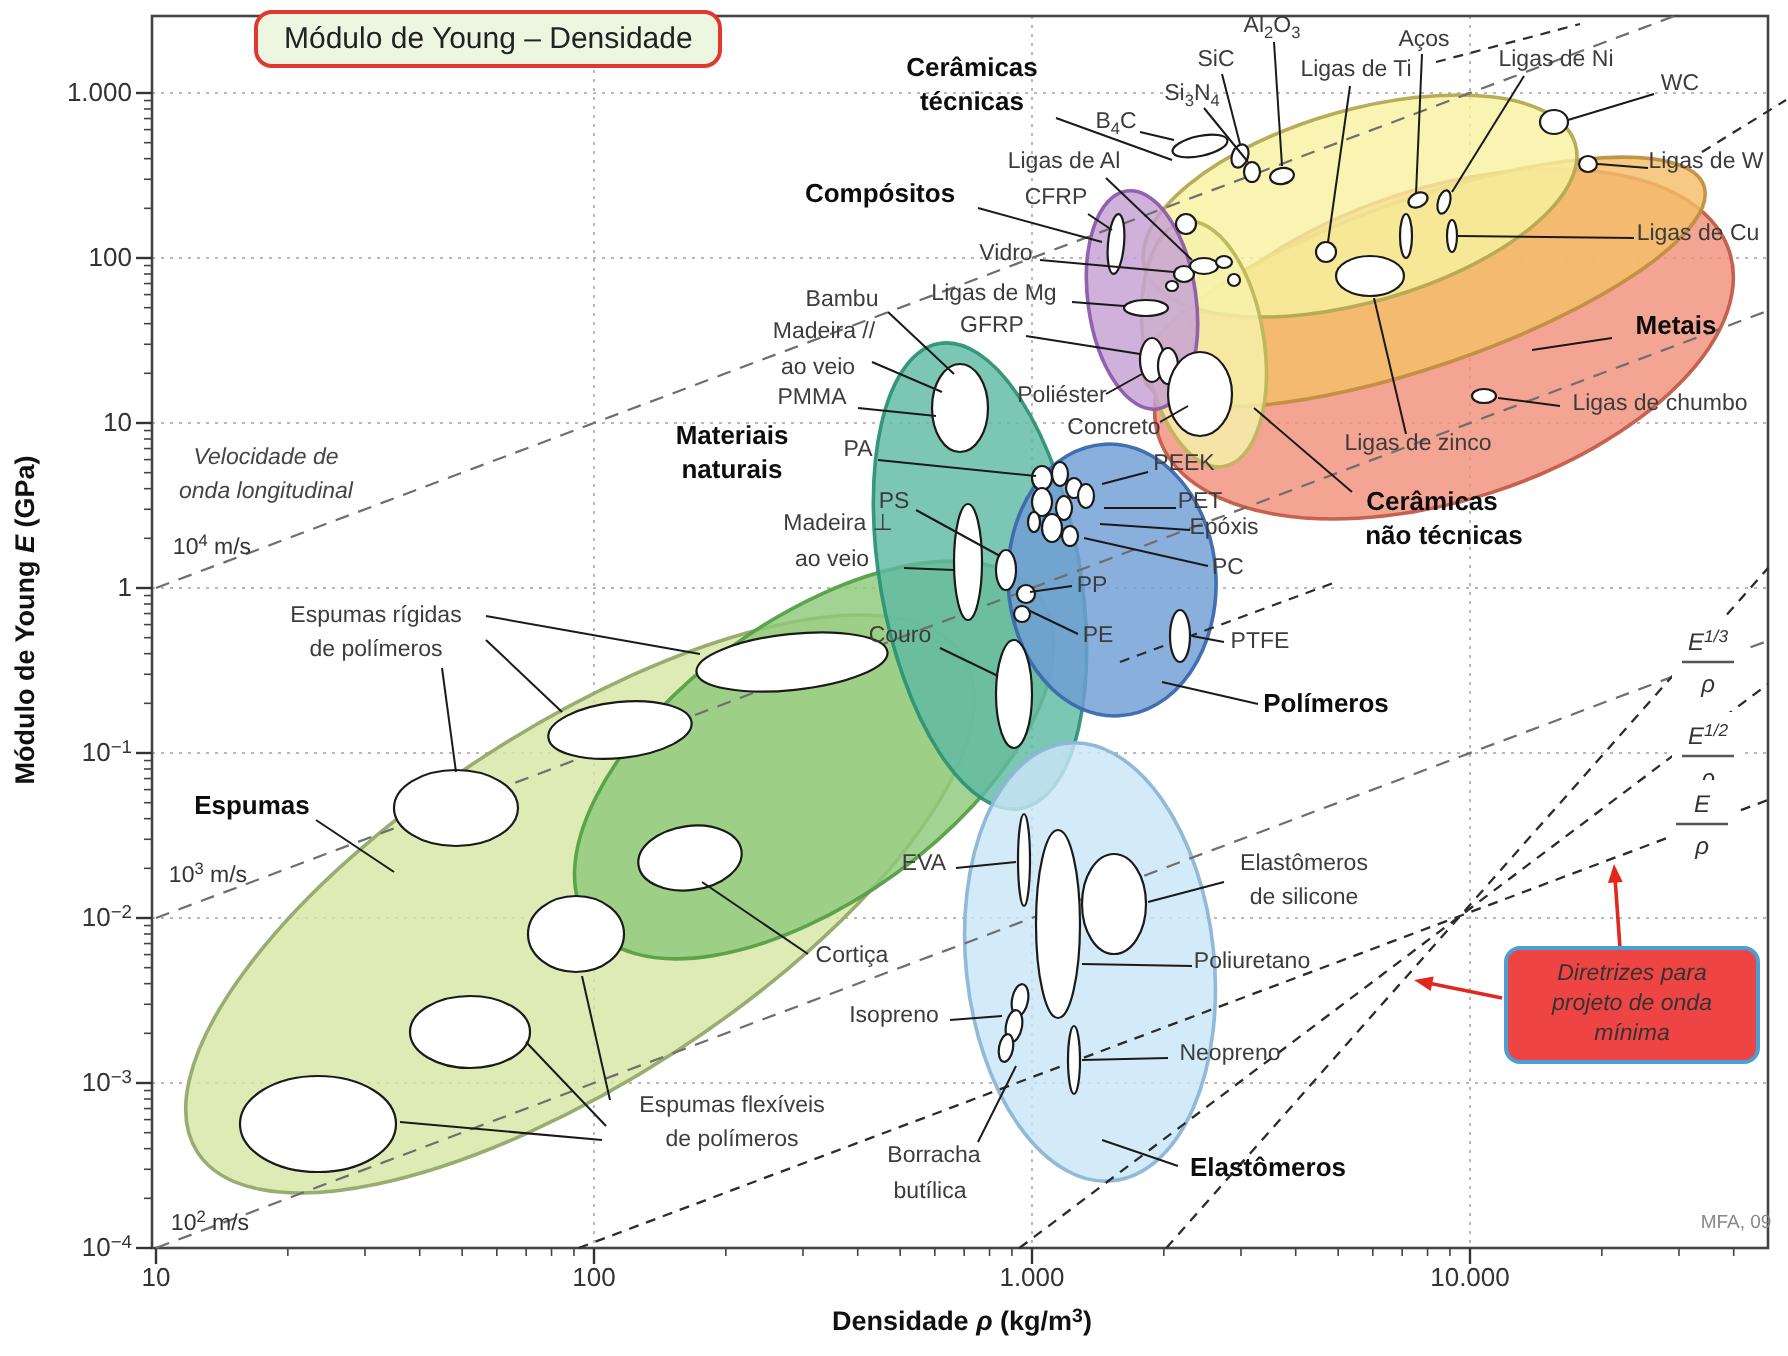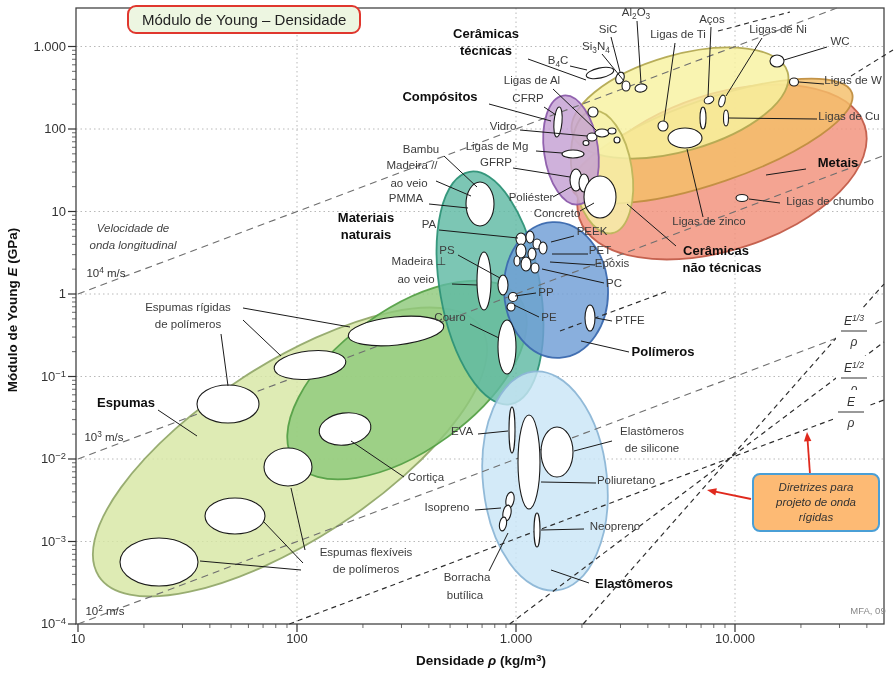--- a/index.html
+++ b/index.html
@@ -11,21 +11,21 @@
   .ann{font:italic 11.5px "Liberation Sans",sans-serif;fill:#444;}
   .vel{font:11.5px "Liberation Sans",sans-serif;fill:#333;}
   .tick{font:13px "Liberation Sans",sans-serif;fill:#333;}
   .axis{font:bold 13.5px "Liberation Sans",sans-serif;fill:#111;}
   .frac{font:italic 12px "Liberation Sans",sans-serif;fill:#333;}
   .credit{font:9.5px "Liberation Sans",sans-serif;fill:#888;}
   #titlebox{position:absolute;left:82px;top:5px;padding:4px 13px;
     border:2px solid #e0372e;border-radius:9px;background:#edf6e1;
     font-size:15px;color:#222;white-space:nowrap;margin-left:45px;}
   #notebox{position:absolute;left:752px;top:473px;width:114px;padding:5px 5px;
-    border:2px solid #4a9fd6;border-radius:8px;background:#fdba74;
+    border:2px solid #4a9fd6;border-radius:8px;background:#ef4444;
     font-size:11.5px;font-style:italic;color:#333;text-align:center;line-height:1.3;}
 </style>
 </head>
 <body>
 
 <div id="stage">
   <svg id="chart-svg" width="894" height="678" viewBox="0 0 894 678">
       <line x1="297" y1="8" x2="297" y2="624" stroke="#b9b9b9" stroke-width="1" stroke-dasharray="1.5 3"></line>
       <line x1="516" y1="8" x2="516" y2="624" stroke="#b9b9b9" stroke-width="1" stroke-dasharray="1.5 3"></line>
       <line x1="735" y1="8" x2="735" y2="624" stroke="#b9b9b9" stroke-width="1" stroke-dasharray="1.5 3"></line>
@@ -353,15 +353,15 @@
       <polygon points="807,432 811.3614246487421,440.9987763075512 803.9618676655165,441.52731609206734" fill="#e0291d"></polygon>
       <line x1="751" y1="499" x2="712.8782895936954" y2="491.20237741689226" stroke="#e0291d" stroke-width="1.8"></line>
       <polygon points="707,490 716.8415767653793,488.22704575040785 715.3549554457618,495.494972201871" fill="#e0291d"></polygon>
     </svg>
   <div id="titlebox">
     <span>Módulo de Young – Densidade</span>
   </div>
   <div id="notebox">
     <div>Diretrizes para</div>
     <div>projeto de onda</div>
-    <div>rígidas</div>
+    <div>mínima</div>
   </div>
 </div>
 
 </body></html>

